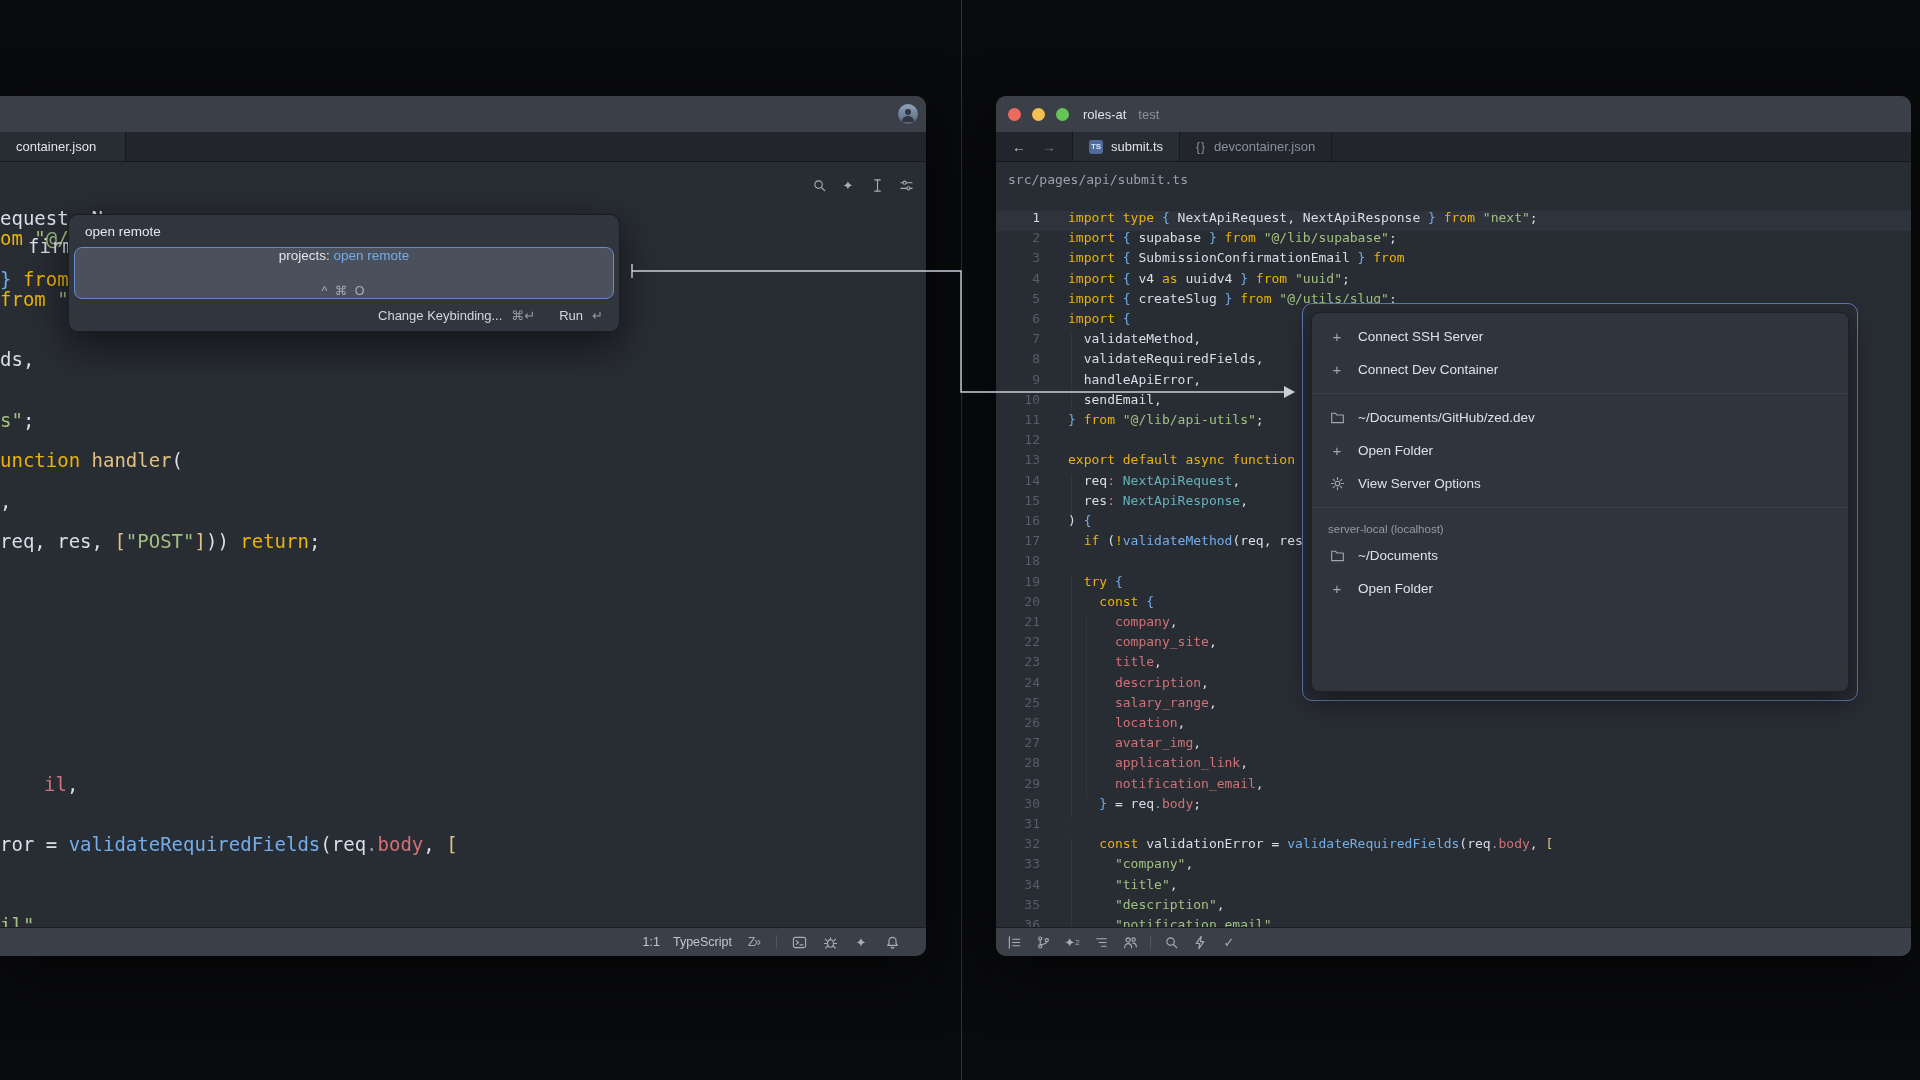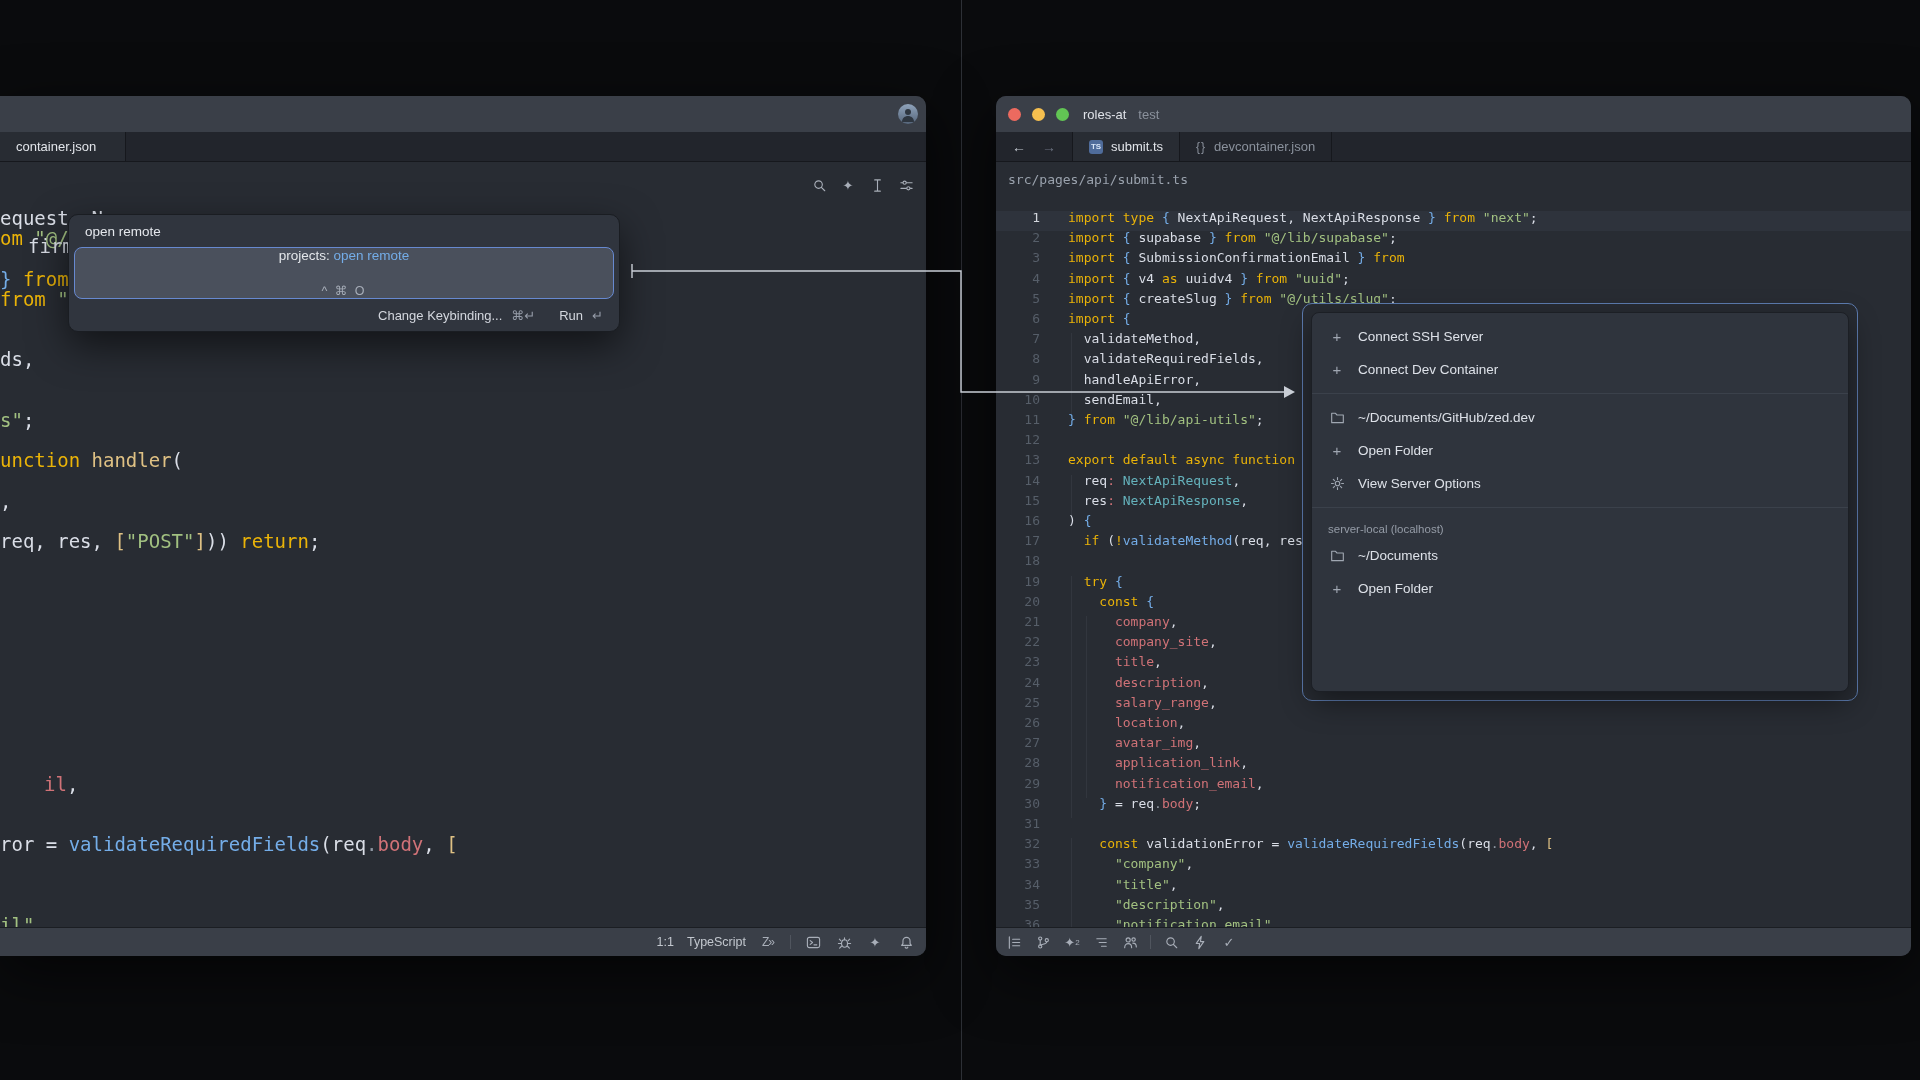--- a/index.html
+++ b/index.html
@@ -62,21 +62,21 @@
   .palette-input{height:32px;display:flex;align-items:center;padding:0 16px;color:#e4e7ec;font-size:13.5px;}
   .palette-row{margin:0 5px;height:52px;background:#4a505c;border:1.5px solid #6789d0;border-radius:8px;
                display:flex;align-items:center;padding:0 14px;box-sizing:border-box;flex-direction:column;}
   .palette-row .result{font-size:13.5px;color:#e3e6ea;flex:1;}
   .palette-row .match{color:#74ade8;}
   .palette-row .shortcut{color:#a6adb8;font-size:12.5px;letter-spacing:2px;}
   .palette-footer{height:32px;display:flex;align-items:center;justify-content:flex-end;gap:9px;padding:0 16px;font-size:13px;}
   .pf-label{color:#d3d7de;}
   .pf-key{color:#969da9;}
   
-  .sb-right-cluster{margin-left:auto;display:flex;align-items:center;gap:13px;padding-right:11px;}
+  .sb-right-cluster{margin-left:auto;display:flex;align-items:center;gap:13px;padding-right:25px;}
   .sb-left-cluster{display:flex;align-items:center;gap:11px;padding-left:9px;}
   .sbtn{display:flex;align-items:center;justify-content:center;min-width:18px;height:18px;color:#a8aeb8;font-size:13px;}
   .vdiv{width:1px;height:14px;background:#50555e;}
   .sb-text{color:#c2c7ce;}
   .zp{font-size:12px;letter-spacing:-1px;}
   .a2 sub{font-size:8px;}
   
   .panel-ring{position:absolute;left:306px;top:107px;width:556px;height:398px;background:#282c33;
               border:1.5px solid #5d7cb0;border-radius:10px;box-sizing:border-box;z-index:7;}
   .panel{position:absolute;left:8px;top:8px;right:8px;bottom:8px;background:#2f343d;border:1px solid #1c1f25;

